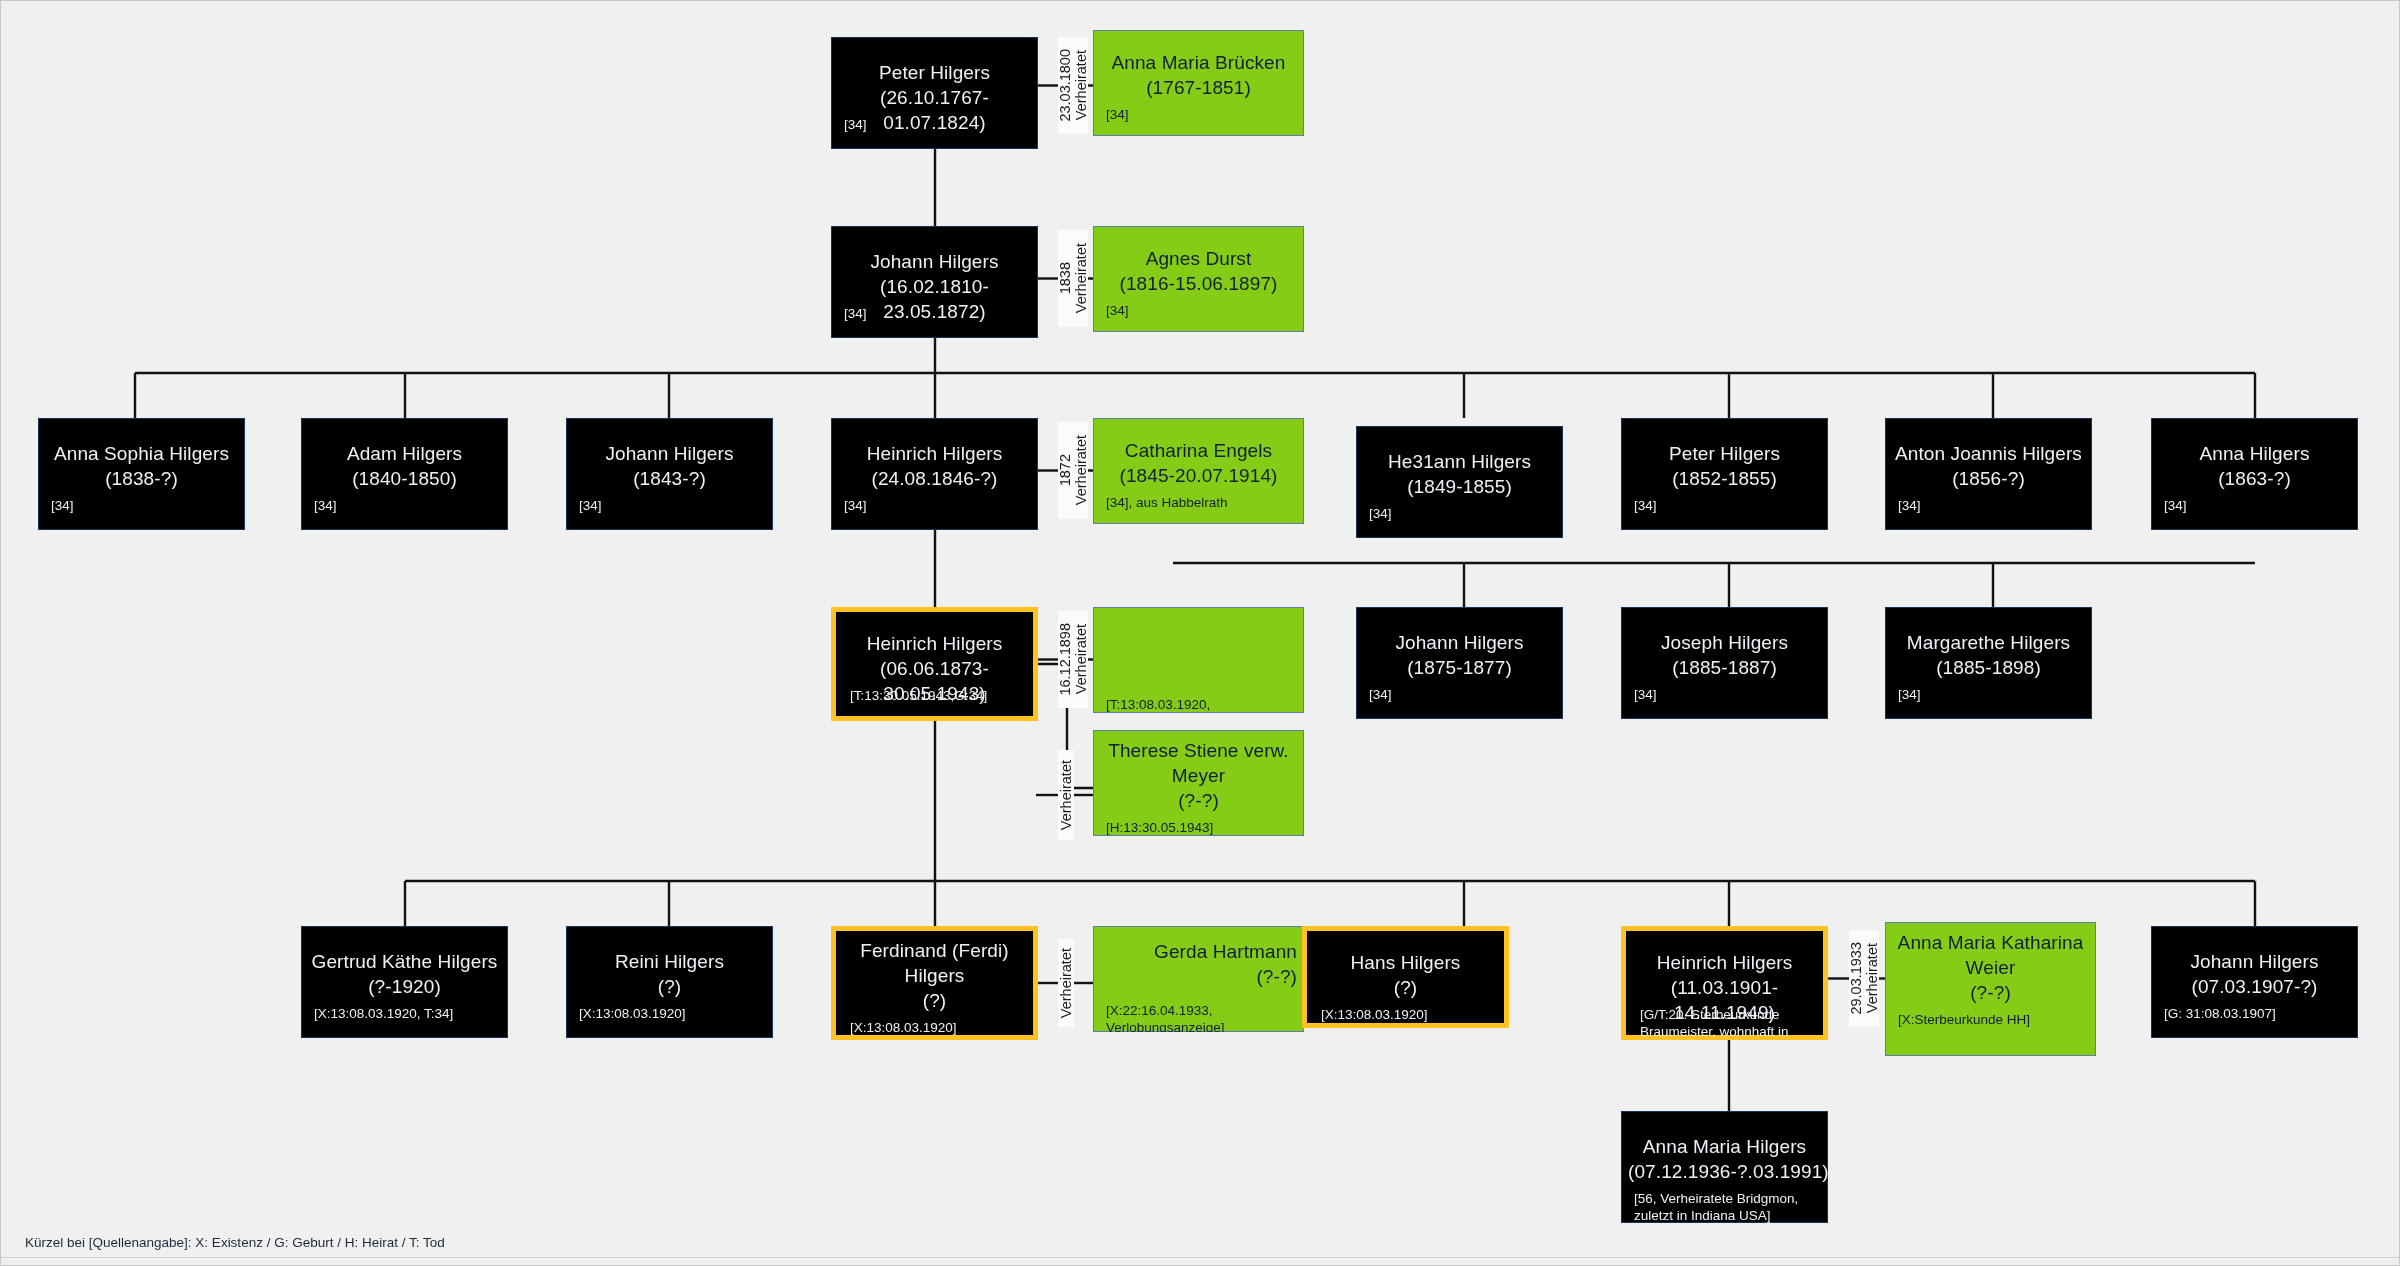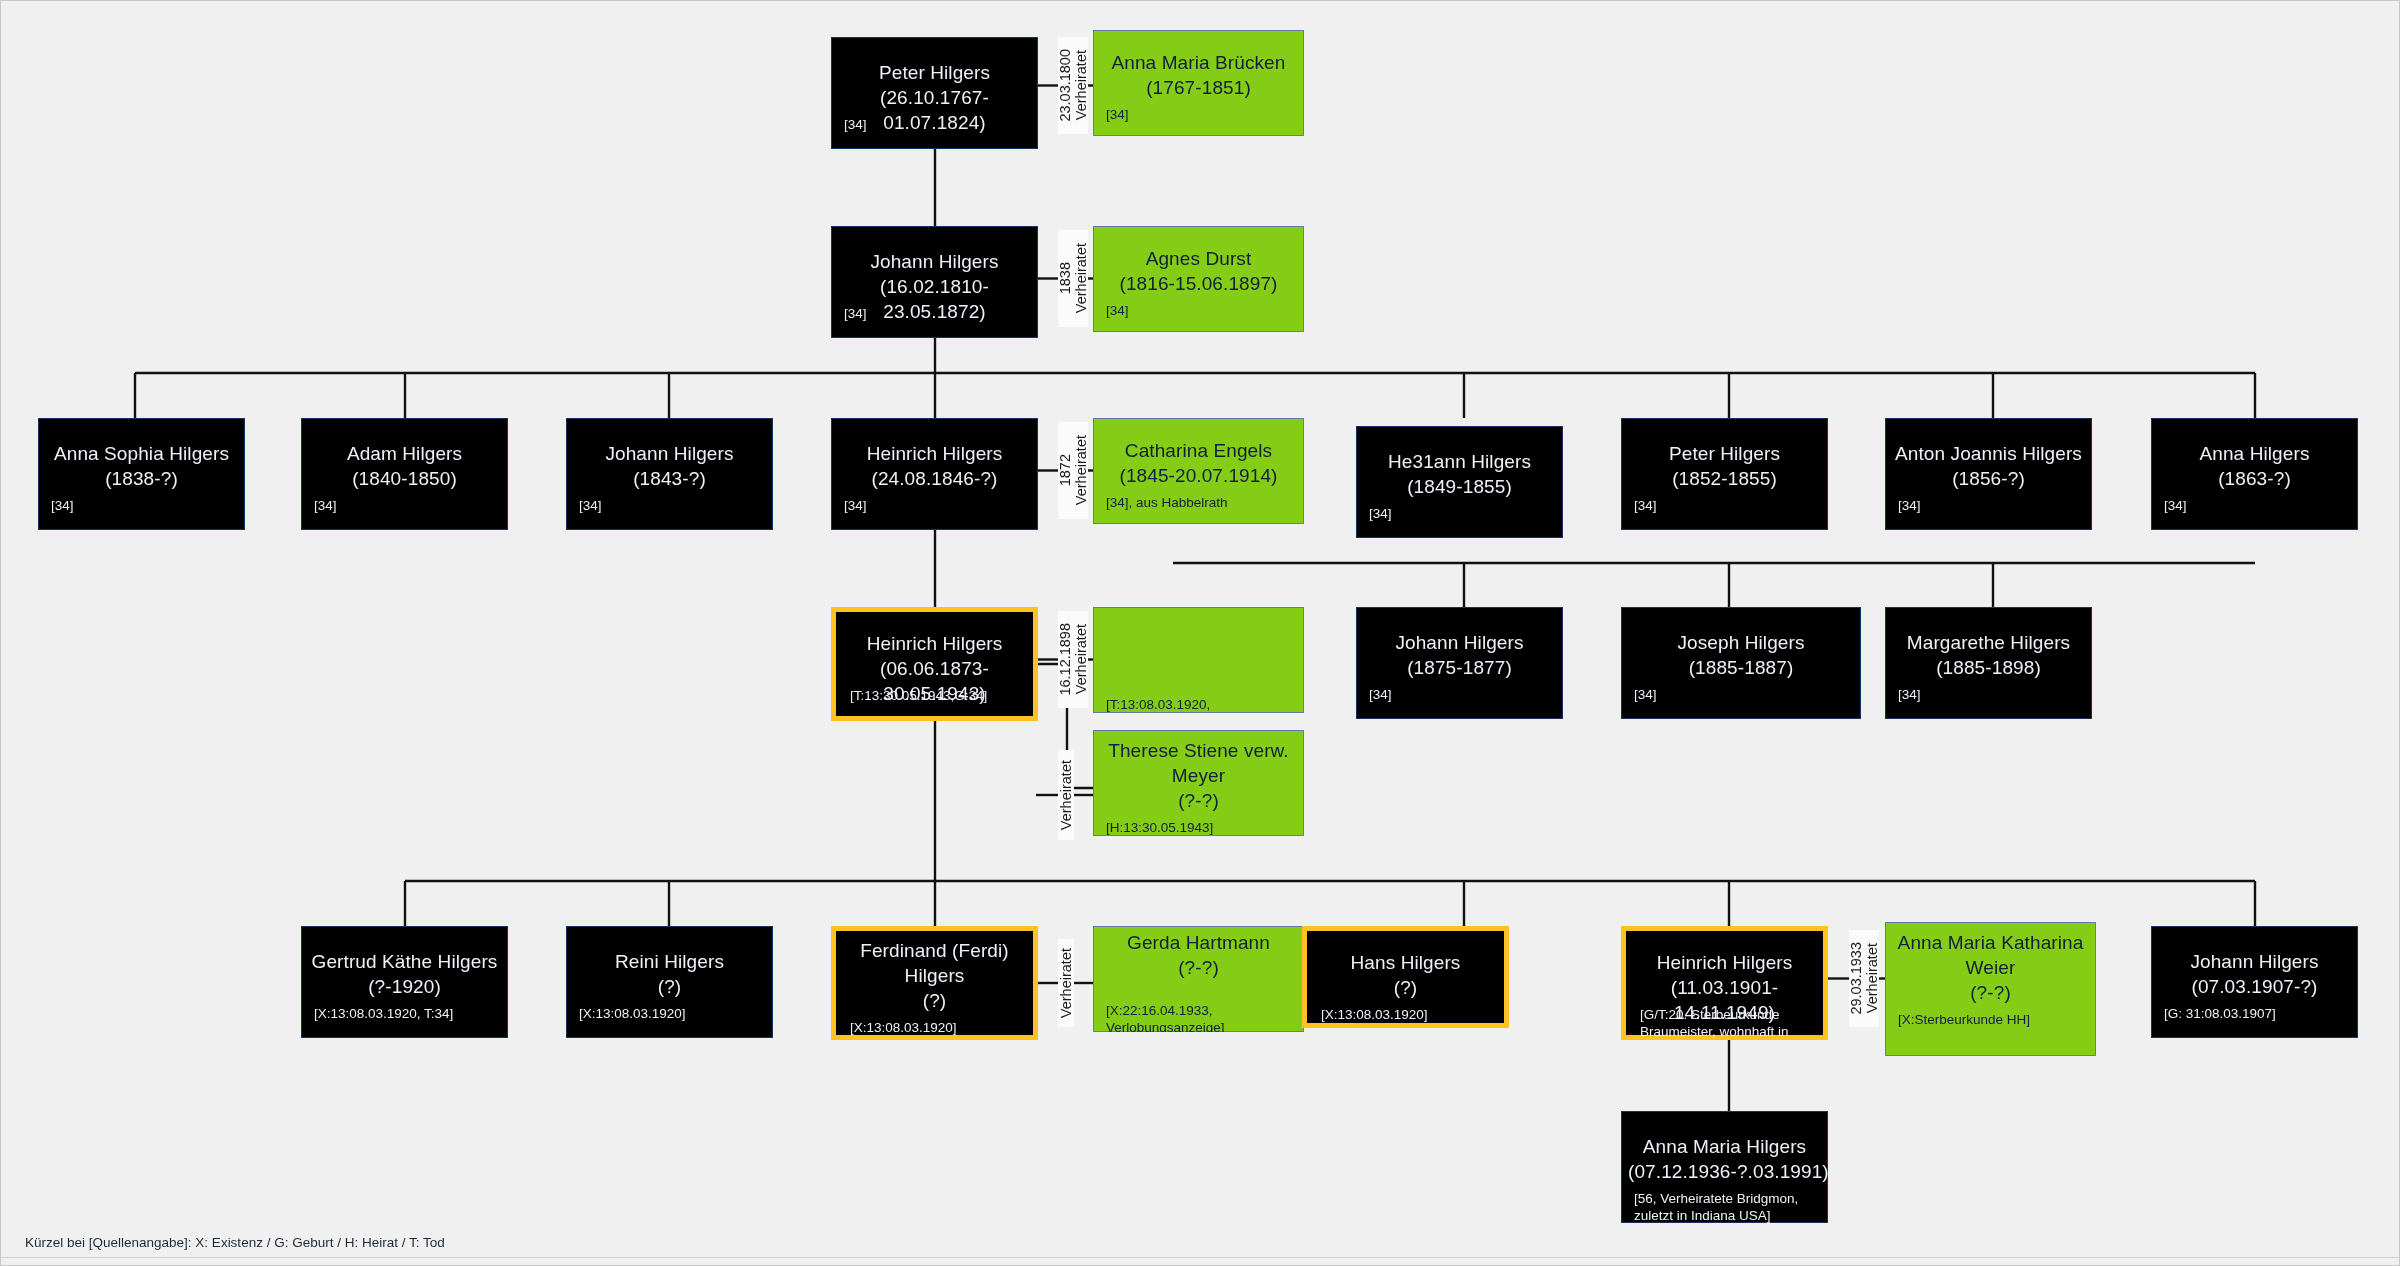--- a/index.html
+++ b/index.html
@@ -257,21 +257,21 @@
           <div class="title" style="top: 7px;"><span>Therese Stiene verw. Meyer</span><span class="dates">(?-?)</span></div>
           <div class="src" style="top: 88px;">[H:13:30.05.1943]</div>
         </div>
       </div>
       <div class="node male" style="left: 1355px; top: 606px; width: 207px; height: 112px;">
         <div class="body">
           <div class="title" style="top: 22px;"><span>Johann Hilgers</span><span class="dates">(1875-1877)</span></div>
           <div class="src" style="top: 78px;">[34]</div>
         </div>
       </div>
-      <div class="node male" style="left: 1620px; top: 606px; width: 240px; height: 112px;">
+      <div class="node male" style="left: 1620px; top: 606px; width: 207px; height: 112px;">
         <div class="body">
           <div class="title" style="top: 22px;"><span>Joseph Hilgers</span><span class="dates">(1885-1887)</span></div>
           <div class="src" style="top: 78px;">[34]</div>
         </div>
       </div>
       <div class="node male" style="left: 1884px; top: 606px; width: 207px; height: 112px;">
         <div class="body">
           <div class="title" style="top: 22px;"><span>Margarethe Hilgers</span><span class="dates">(1885-1898)</span></div>
           <div class="src" style="top: 78px;">[34]</div>
         </div>
@@ -289,21 +289,21 @@
         </div>
       </div>
       <div class="node male highlight" style="left: 830px; top: 925px; width: 207px; height: 114px;">
         <div class="body">
           <div class="title" style="top: 7px;"><span>Ferdinand (Ferdi) Hilgers</span><span class="dates">(?)</span></div>
           <div class="src" style="top: 88px;">[X:13:08.03.1920]</div>
         </div>
       </div>
       <div class="node female" style="left: 1092px; top: 925px; width: 211px; height: 106px;">
         <div class="body">
-          <div class="title" style="top: 3px;"><span>Gerda Hartmann</span><span class="dates">(?-?)</span></div>
+          <div class="title" style="top: 12px; text-align: right;"><span>Gerda Hartmann</span><span class="dates">(?-?)</span></div>
           <div class="src" style="top: 75px;">[X:22:16.04.1933, Verlobungsanzeige]</div>
         </div>
       </div>
       <div class="node male highlight" style="left: 1301px; top: 925px; width: 207px; height: 102px;">
         <div class="body">
           <div class="title" style="top: 19px;"><span>Hans Hilgers</span><span class="dates">(?)</span></div>
           <div class="src" style="top: 75px;">[X:13:08.03.1920]</div>
         </div>
       </div>
       <div class="node male highlight" style="left: 1620px; top: 925px; width: 207px; height: 114px;">

